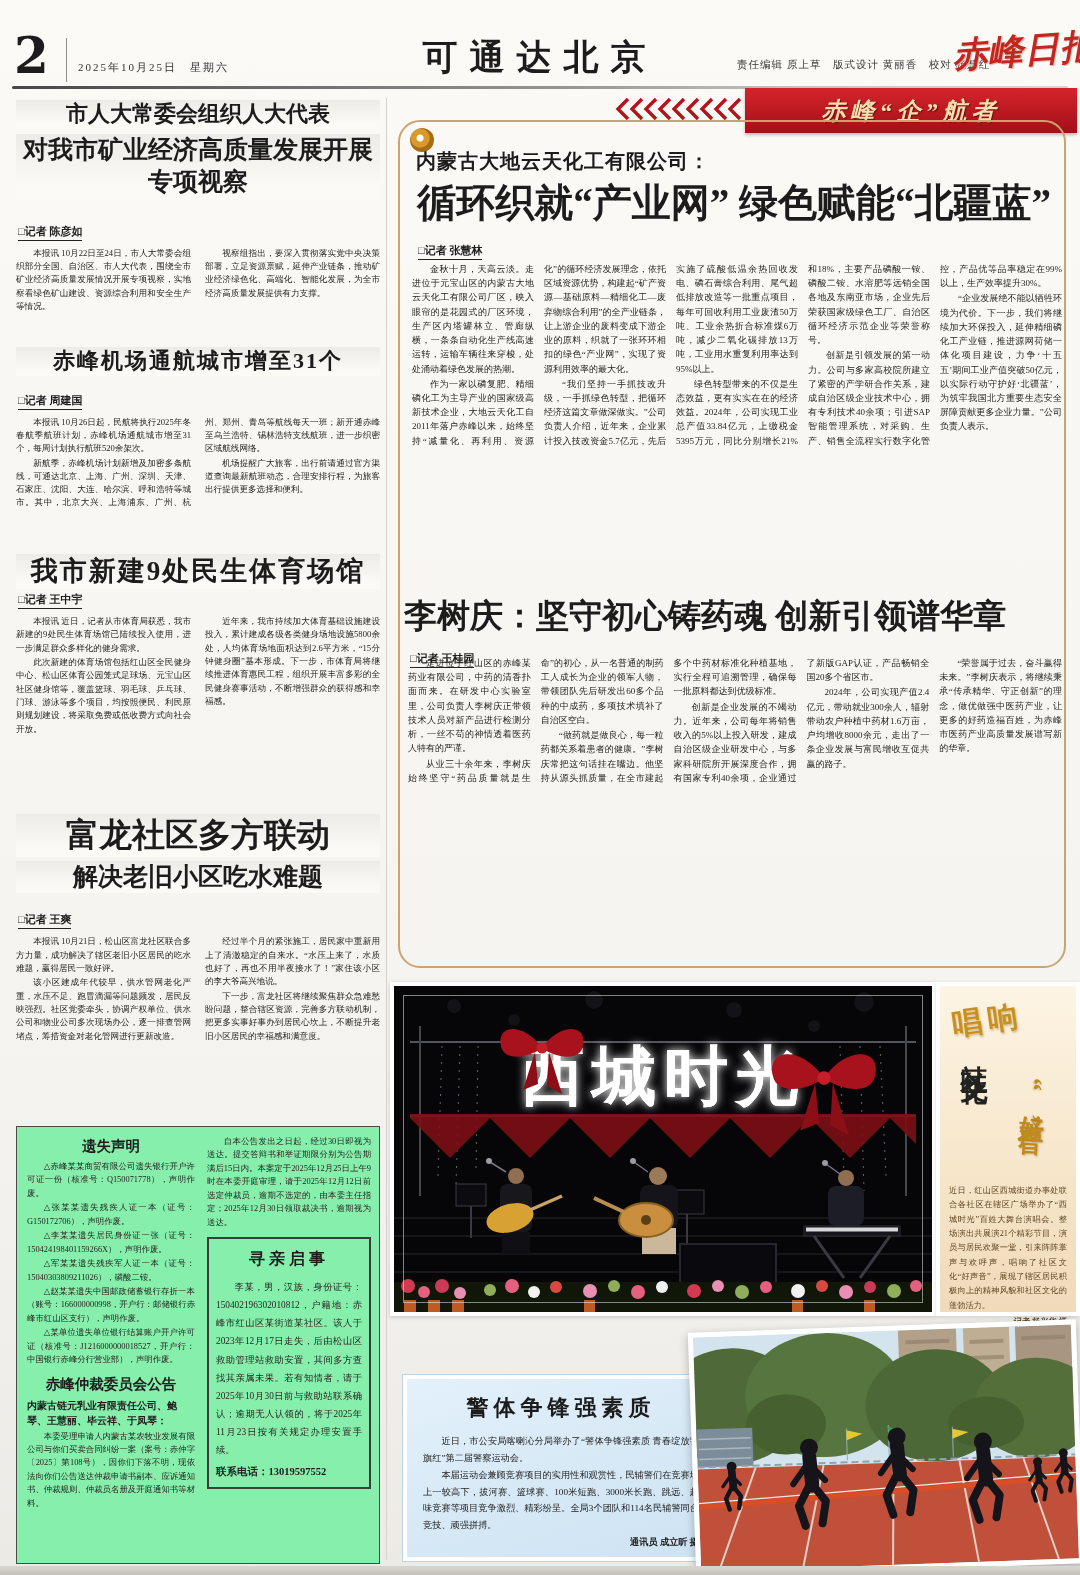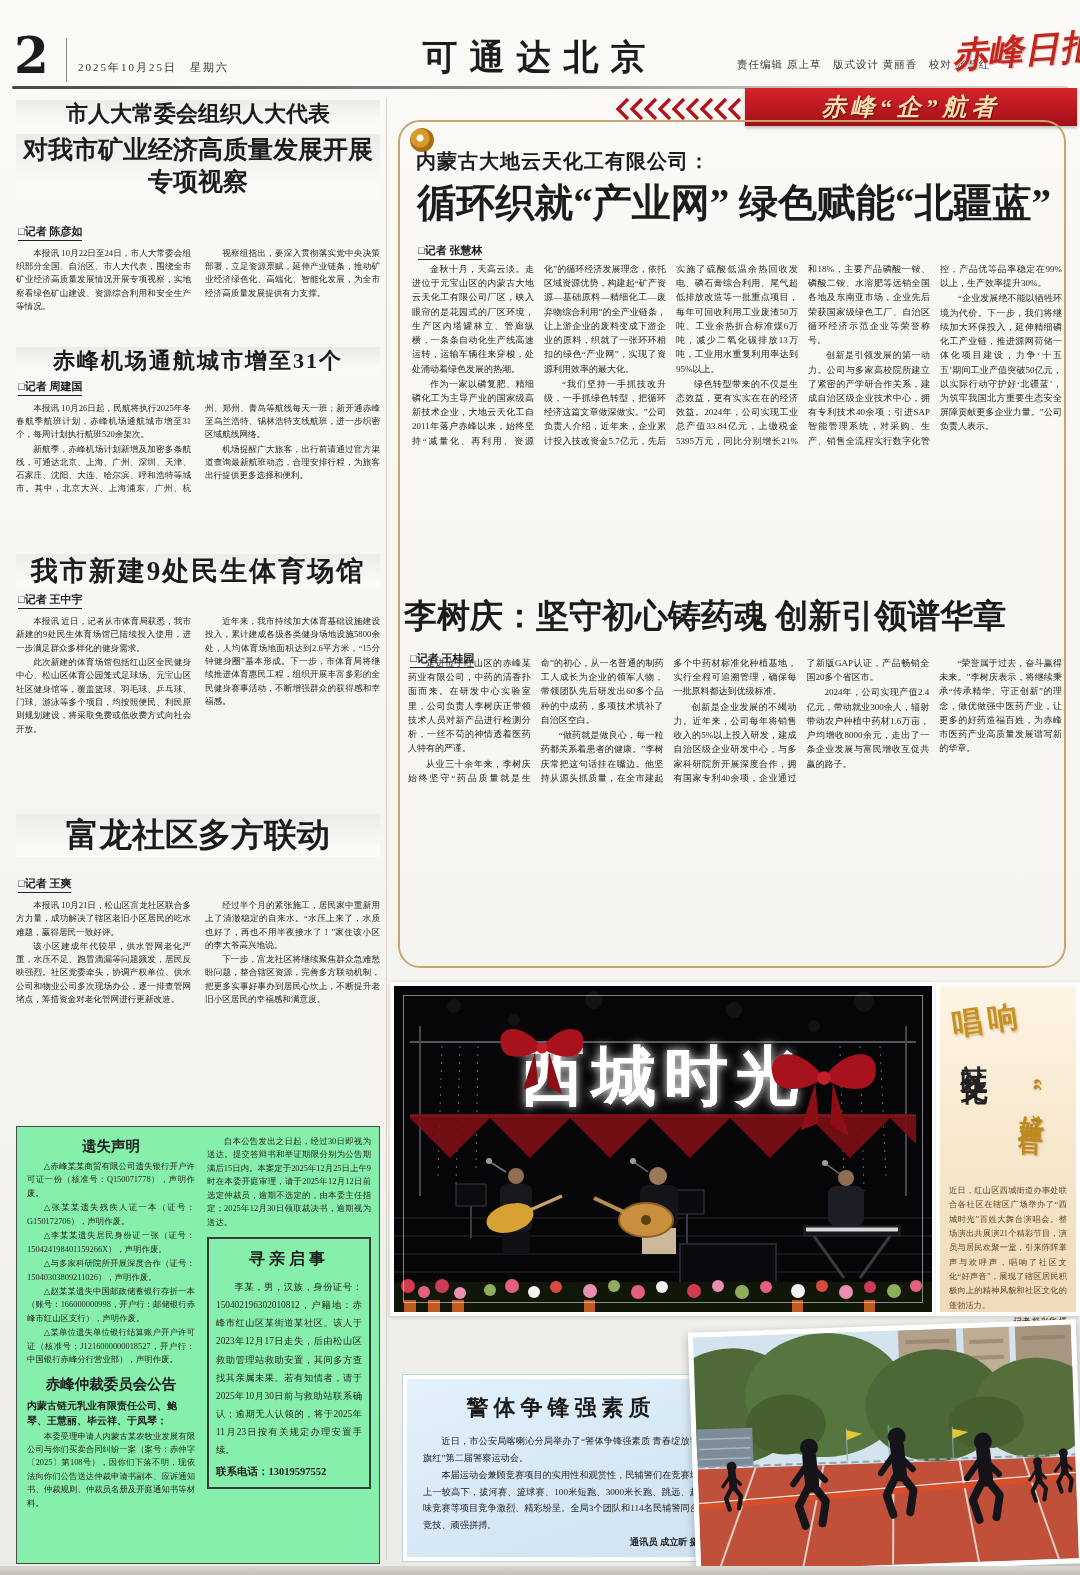--- a/index.html
+++ b/index.html
@@ -32,21 +32,21 @@
   .ncolR{left:190px;top:8px;width:164px;height:416px;overflow:hidden;}
   .n-title{font-size:14.5px;font-weight:bold;text-align:center;margin:2px 0 4px;}
   .n-body{font-size:8.4px;line-height:1.6;text-align:justify;color:#26241f;}
   .n-addr{font-size:10px;font-weight:bold;line-height:1.5;margin:2px 0;}
   .seekbox{border:2px solid #3c3c3a;margin-top:8px;padding:8px 7px;box-sizing:border-box;}
   .seek-title{font-size:16px;font-weight:bold;text-align:center;letter-spacing:4px;margin:2px 0 8px;}
   .seek-body{font-size:9.3px;line-height:1.95;text-align:justify;color:#26241f;}
   .seek-phone{font-size:10.5px;font-weight:bold;margin-top:6px;}
   
   .chevrons{left:614px;top:96px;}
-  .banner{left:745px;top:88px;width:332px;height:38px;background:linear-gradient(180deg,#d5242b,#a30f18);
+  .banner{left:745px;top:88px;width:332px;height:45px;background:linear-gradient(180deg,#d5242b,#a30f18);
           display:flex;align-items:center;justify-content:center;box-shadow:0 2px 3px rgba(0,0,0,.25);}
   .banner-label{color:#f7dfae;font-size:24px;font-weight:bold;font-style:italic;letter-spacing:5px;text-shadow:1px 1px 1px #6d0a0f;}
   .frame{left:398px;top:120px;width:668px;height:848px;border:2px solid #c9a471;border-radius:22px;box-sizing:border-box;}
   .coin{left:410px;top:128px;width:24px;height:24px;border-radius:50%;
         background:radial-gradient(circle at 42% 42%,#fff 0 3px,#d79a2b 4px 9px,#a86c12 10px 12px);}
   .kicker{left:416px;top:148px;font-size:20px;font-weight:bold;letter-spacing:1px;}
   .main-hl{left:404px;top:176px;width:660px;text-align:center;font-size:39px;font-weight:bold;white-space:nowrap;letter-spacing:0px;}
   .main-byline{left:416px;top:240px;}
   .cols5{column-count:5;column-gap:10px;column-fill:balance;font-size:9px;line-height:1.58;text-align:justify;overflow:hidden;color:#26241f;}
   .mainbody{left:412px;top:262px;width:650px;height:322px;}
@@ -94,58 +94,59 @@
     <div class="a-title" style="font-size:25px;margin-top:5px;">对我市矿业经济高质量发展开展专项视察</div>
     <div style="margin-top:22px;"><span class="byline">□记者 陈彦如</span></div>
     <div class="b2 paras" style="height:88px;">
         <p>本报讯 10月22日至24日，市人大常委会组织部分全国、自治区、市人大代表，围绕全市矿业经济高质量发展情况开展专项视察，实地察看绿色矿山建设、资源综合利用和安全生产等情况。</p>
         <p>视察组指出，要深入贯彻落实党中央决策部署，立足资源禀赋，延伸产业链条，推动矿业经济绿色化、高端化、智能化发展，为全市经济高质量发展提供有力支撑。</p>
       </div>
   </div>
 
   <div class="art" style="top:240px;">
     <div class="a-title" style="font-size:22px;letter-spacing:2px;margin-top:11px;">赤峰机场通航城市增至31个</div>
-    <div style=""><span class="byline">□记者 周建国</span></div>
+    <div style="margin-top:14px;"><span class="byline">□记者 周建国</span></div>
     <div class="b2 paras" style="height:142px;">
         <p>本报讯 10月26日起，民航将执行2025年冬春航季航班计划，赤峰机场通航城市增至31个，每周计划执行航班520余架次。</p>
         <p>新航季，赤峰机场计划新增及加密多条航线，可通达北京、上海、广州、深圳、天津、石家庄、沈阳、大连、哈尔滨、呼和浩特等城市。其中，北京大兴、上海浦东、广州、杭州、郑州、青岛等航线每天一班；新开通赤峰至乌兰浩特、锡林浩特支线航班，进一步织密区域航线网络。</p>
         <p>机场提醒广大旅客，出行前请通过官方渠道查询最新航班动态，合理安排行程，为旅客出行提供更多选择和便利。</p>
       </div>
   </div>
 
   <div class="art" style="top:458px;">
     <div class="a-title" style="font-size:27px;letter-spacing:2px;">我市新建9处民生体育场馆</div>
     <div style=""><span class="byline">□记者 王中宇</span></div>
     <div class="b2 paras" style="height:186px;">
         <p>本报讯 近日，记者从市体育局获悉，我市新建的9处民生体育场馆已陆续投入使用，进一步满足群众多样化的健身需求。</p>
         <p>此次新建的体育场馆包括红山区全民健身中心、松山区体育公园笼式足球场、元宝山区社区健身馆等，覆盖篮球、羽毛球、乒乓球、门球、游泳等多个项目，均按照便民、利民原则规划建设，将采取免费或低收费方式向社会开放。</p>
         <p>近年来，我市持续加大体育基础设施建设投入，累计建成各级各类健身场地设施5800余处，人均体育场地面积达到2.6平方米，“15分钟健身圈”基本形成。下一步，市体育局将继续推进体育惠民工程，组织开展丰富多彩的全民健身赛事活动，不断增强群众的获得感和幸福感。</p>
       </div>
   </div>
 
   <div class="art" style="top:718px;">
     <div class="a-title" style="font-size:33px;">富龙社区多方联动</div>
+    <div class="a-title" style="font-size:25px;margin-top:4px;">解决老旧小区吃水难题</div>
     <div style="margin-top:16px;"><span class="byline">□记者 王爽</span></div>
     <div class="b2 paras" style="height:204px;">
         <p>本报讯 10月21日，松山区富龙社区联合多方力量，成功解决了辖区老旧小区居民的吃水难题，赢得居民一致好评。</p>
         <p>该小区建成年代较早，供水管网老化严重，水压不足、跑冒滴漏等问题频发，居民反映强烈。社区党委牵头，协调产权单位、供水公司和物业公司多次现场办公，逐一排查管网堵点，筹措资金对老化管网进行更新改造。</p>
         <p>经过半个月的紧张施工，居民家中重新用上了清澈稳定的自来水。“水压上来了，水质也好了，再也不用半夜接水了！”家住该小区的李大爷高兴地说。</p>
         <p>下一步，富龙社区将继续聚焦群众急难愁盼问题，整合辖区资源，完善多方联动机制，把更多实事好事办到居民心坎上，不断提升老旧小区居民的幸福感和满意度。</p>
       </div>
   </div>
 </div>
 
 <div class="abs notices">
   <div class="abs ncolL">
     <div class="n-title">遗失声明</div>
     <div class="n-body paras">
         <p>△赤峰某某商贸有限公司遗失银行开户许可证一份（核准号：Q150071778），声明作废。</p>
         <p>△张某某遗失残疾人证一本（证号：G150172706），声明作废。</p>
         <p>△李某某遗失居民身份证一张（证号：150424198401159266X），声明作废。</p>
-        <p>△与多家科研院所开展深度合作（证号：15040303809211026），声明作废。</p>
+        <p>△军某某遗失残疾军人证一本（证号：15040303809211026），磷酸二铵。</p>
         <p>△赵某某遗失中国邮政储蓄银行存折一本（账号：166000000998，开户行：邮储银行赤峰市红山区支行），声明作废。</p>
         <p>△某单位遗失单位银行结算账户开户许可证（核准号：J1216000000018527，开户行：中国银行赤峰分行营业部），声明作废。</p>
       </div>
     <div class="n-title" style="margin-top:8px;">赤峰仲裁委员会公告</div>
     <div class="n-addr">内蒙古链元乳业有限责任公司、鲍琴、王慧丽、毕云祥、于凤琴：</div>
     <div class="n-body" style="text-indent:2em;">本委受理申请人内蒙古某农牧业发展有限公司与你们买卖合同纠纷一案（案号：赤仲字〔2025〕第108号），因你们下落不明，现依法向你们公告送达仲裁申请书副本、应诉通知书、仲裁规则、仲裁员名册及开庭通知书等材料。</div>
   </div>
   <div class="abs ncolR">
     <div class="n-body" style="text-indent:2em;">自本公告发出之日起，经过30日即视为送达。提交答辩书和举证期限分别为公告期满后15日内。本案定于2025年12月25日上午9时在本委开庭审理，请于2025年12月12日前选定仲裁员，逾期不选定的，由本委主任指定；2025年12月30日领取裁决书，逾期视为送达。</div>
     <div class="seekbox">

